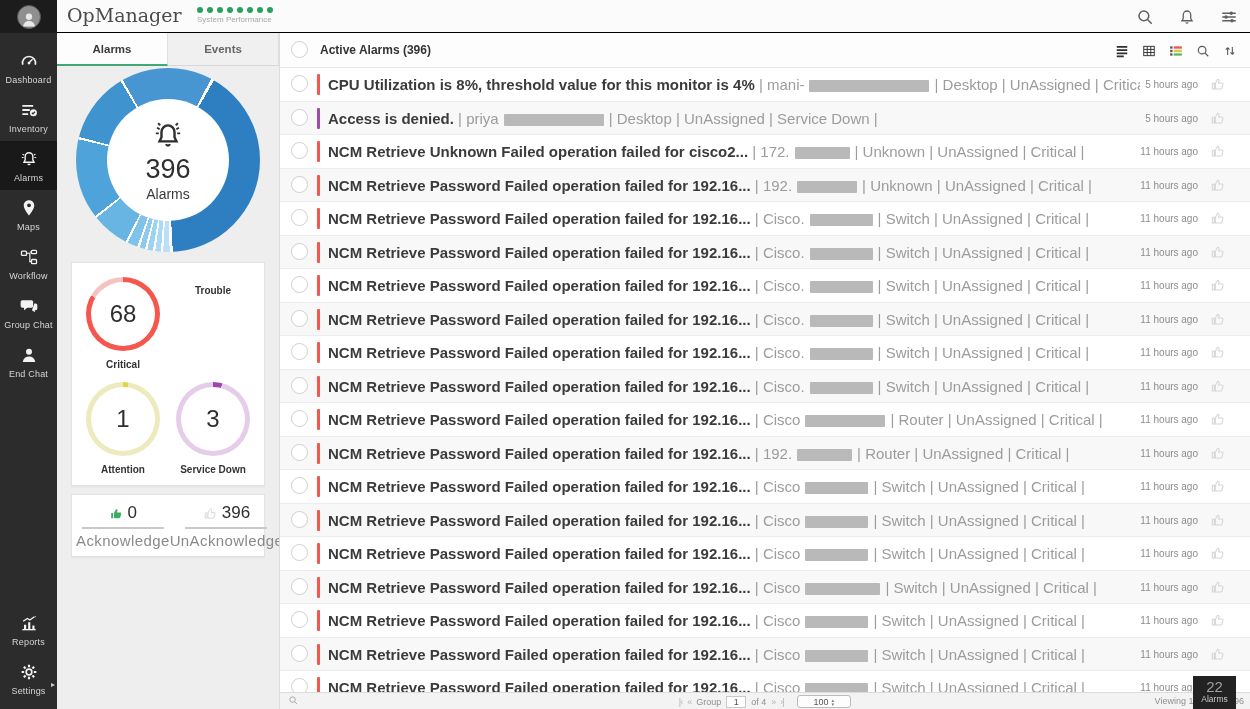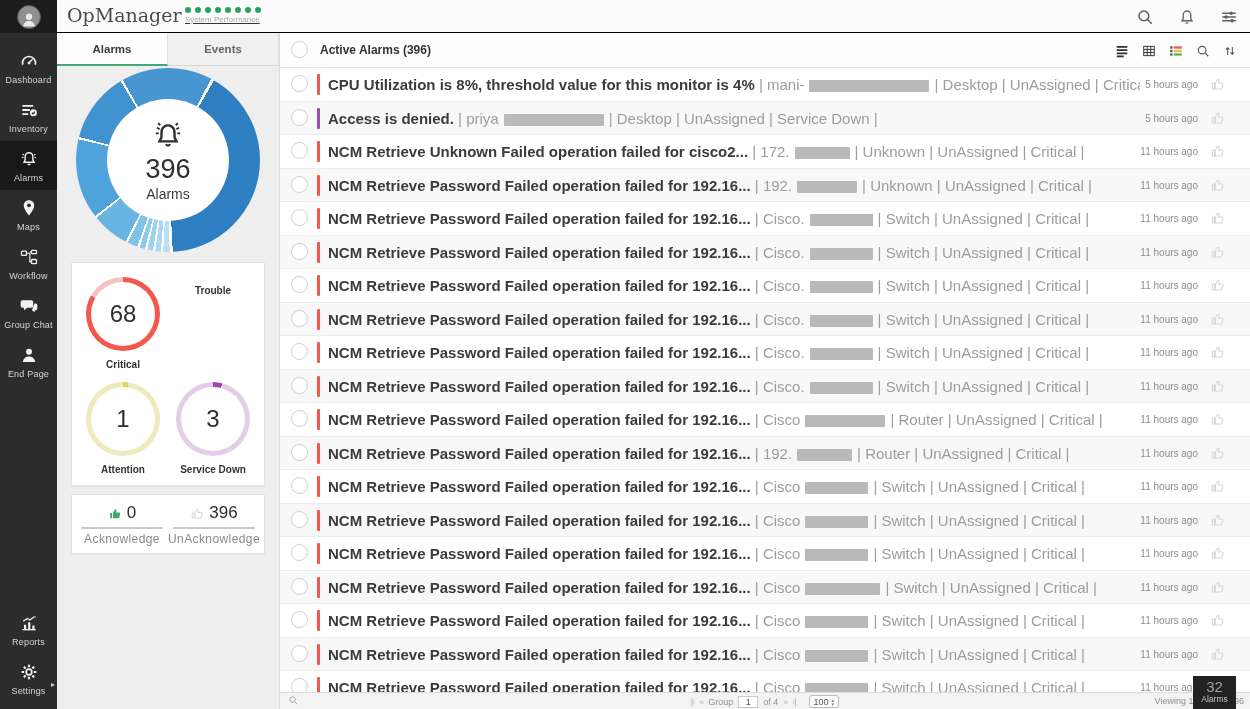--- a/index.html
+++ b/index.html
@@ -19,21 +19,21 @@
   .nav-item.active { background:#191919; }
   .nav-icon { display:flex; justify-content:center; }
   .nav-icon svg { width:20px; height:20px; color:#f2f2f2; }
   .nav-label { display:block; font-size:9px; margin-top:4px; color:#d6d6d6; letter-spacing:.2px; }
   .flyout { display:none; position:absolute; right:2px; bottom:14px; font-size:8px; color:#cfcfcf; }
   .nav-item.has-flyout .flyout { display:block; }
 
   
   #topbar { position:absolute; left:57px; top:0; right:0; height:33px; background:#fbfbfb; border-bottom:1px solid #000000; z-index:5; }
   .logo { position:absolute; left:10px; top:4px; font-family:"DejaVu Serif", serif; font-size:19px; color:#4b4b4b; }
-  .logo-sub { position:absolute; left:128px; top:7px;text-decoration:underline; }
+  .logo-sub { position:absolute; left:140px; top:7px; }
   #dots { display:flex; gap:4px; }
   #dots i { width:6px; height:6px; border-radius:50%; background:#2aa05f; }
   .subtitle { font-size:8px; color:#a8a8a8; margin-top:2px; }
   .topbar-icons { position:absolute; right:12px; top:0; height:33px; display:flex; align-items:center; gap:24px; }
   .topbar-icons .ticon { width:18px; height:18px; color:#5f5f5f; cursor:pointer; }
   .topbar-icons .ticon svg { width:18px; height:18px; }
 
   
   #panel { position:absolute; left:57px; top:33px; width:223px; bottom:0; background:#efeeee; border-right:1px solid #dcdcdc; overflow:hidden; }
   #tabs { display:flex; height:33px; }
@@ -59,21 +59,21 @@
   .ring { width:74px; height:74px; border-radius:50%; margin:0 auto; position:relative; }
   .ring-inner { position:absolute; left:5px; top:5px; width:64px; height:64px; border-radius:50%; background:#fff; display:flex; align-items:center; justify-content:center; font-size:24px; color:#2f2f2f; }
   .gauge-label { font-size:10px; font-weight:bold; color:#333; margin-top:8px; }
 
   #ack-card { display:flex; padding:8px 4px 7px; }
   .ack-half { flex:1; text-align:center; }
   .ack-top { display:flex; align-items:center; justify-content:center; gap:4px; }
   .ack-top .aicon svg { width:15px; height:15px; }
   .ack-value { font-size:17px; color:#2e2e2e; }
   .ack-rule { width:82px; height:2px; background:#c9c9c9; margin:4px auto 3px; }
-  .ack-label { font-size:12px; color:#8a8a8a; letter-spacing:.4px; }
+  .ack-label { font-size:15px; color:#8a8a8a; letter-spacing:.4px; }
 
   
   #main { position:absolute; left:280px; top:33px; right:0; bottom:17px; background:#fff; }
   #list-header { position:relative; height:35px; background:#fdfdfd; border-bottom:1px solid #e4e4e4; }
   .cb { position:absolute; left:11px; top:50%; margin-top:-9px; width:17px; height:17px; border-radius:50%; border:1px solid #cfcfcf; background:#fff; cursor:pointer; }
   #list-title { position:absolute; left:40px; top:0; line-height:35px; font-size:12px; font-weight:bold; color:#333; }
   #list-toolbar { position:absolute; right:12px; top:0; height:35px; display:flex; align-items:center; gap:11px; }
   #list-toolbar .licon { width:16px; height:14px; color:#2f2f2f; cursor:pointer; }
   #list-toolbar .licon svg { width:16px; height:14px; }
 
@@ -89,21 +89,21 @@
   .thumb { position:absolute; right:24px; top:8px; width:16px; height:16px; color:#d6d6d6; cursor:pointer; }
   .thumb svg { width:16px; height:16px; }
 
   
   #footer { position:absolute; left:280px; right:0; bottom:0; height:17px; background:#f3f3f3; border-top:1px solid #dcdcdc; font-size:9px; color:#8f8f8f; z-index:4; }
   #footer-search { position:absolute; left:8px; top:2px; width:11px; height:11px; color:#a5a5a5; }
   #footer-search svg { width:11px; height:11px; }
   #pager { position:absolute; left:0; right:0; top:0; height:17px; display:flex; align-items:center; justify-content:center; gap:5px; }
   .pnav { color:#b3b3b3; cursor:pointer; letter-spacing:-1px; }
   #page-input { width:20px; height:12px; border:1px solid #c9c9c9; background:#fff; font-size:9px; text-align:center; color:#555; font-family:"Liberation Sans", sans-serif; }
-  #page-size { display:inline-flex; align-items:center; gap:3px; border:1px solid #bbb; border-radius:3px; background:#fdfdfd; padding:0 4px; height:13px; margin-left:8px; cursor:pointer; color:#555; }
+  #page-size { display:inline-flex; align-items:center; gap:3px; border:1px solid #bbb; border-radius:3px; background:#fdfdfd; padding:0 16px; height:13px; margin-left:8px; cursor:pointer; color:#555; }
   #page-size .spin { display:flex; flex-direction:column; font-size:5px; line-height:4px; color:#777; }
   #view-text { position:absolute; right:6px; top:3px; white-space:nowrap; }
 
   #alarm-badge { position:absolute; right:14px; bottom:0; width:43px; height:33px; background:#222; text-align:center; z-index:10; cursor:pointer; }
   #badge-count { font-size:15px; color:#9f9f9f; line-height:17px; margin-top:2px; }
   #badge-label { font-size:8.5px; color:#c9c9c9; line-height:9px; }
 </style>
 </head>
 <body>
 
@@ -188,21 +188,21 @@
 
   </div>
 
   <div class="nav-item">
     <span class="nav-icon">
           <svg viewBox="0 0 24 24">
             <circle cx="12" cy="8" r="3.6" fill="currentColor"></circle>
             <path d="M4.5 20.5c.7-4.4 3.9-6.6 7.5-6.6s6.8 2.2 7.5 6.6z" fill="currentColor"></path>
           </svg>
         </span>
-    <span class="nav-label">End Page</span>
+    <span class="nav-label">End Chat</span>
 
   </div>
 </nav>
   <div id="nav-spacer"></div>
   <nav id="nav-bottom">
   <div class="nav-item">
     <span class="nav-icon">
           <svg viewBox="0 0 24 24">
             <path d="M4 20h16" stroke="currentColor" stroke-width="1.6"></path>
             <path d="M6 20v-6h2.6v6M11 20v-9h2.6v9M16 20v-5h2.6v5" fill="currentColor"></path>
@@ -706,15 +706,15 @@
       <span class="spin">
           <span>▴</span>
           <span>▾</span>
         </span>
     </span>
   </div>
   <span id="view-text">Viewing 1 - 100 of 396</span>
 </footer>
 
 <div id="alarm-badge">
-  <div id="badge-count">32</div>
+  <div id="badge-count">22</div>
   <div id="badge-label">Alarms</div>
 </div>
 
 </body></html>

